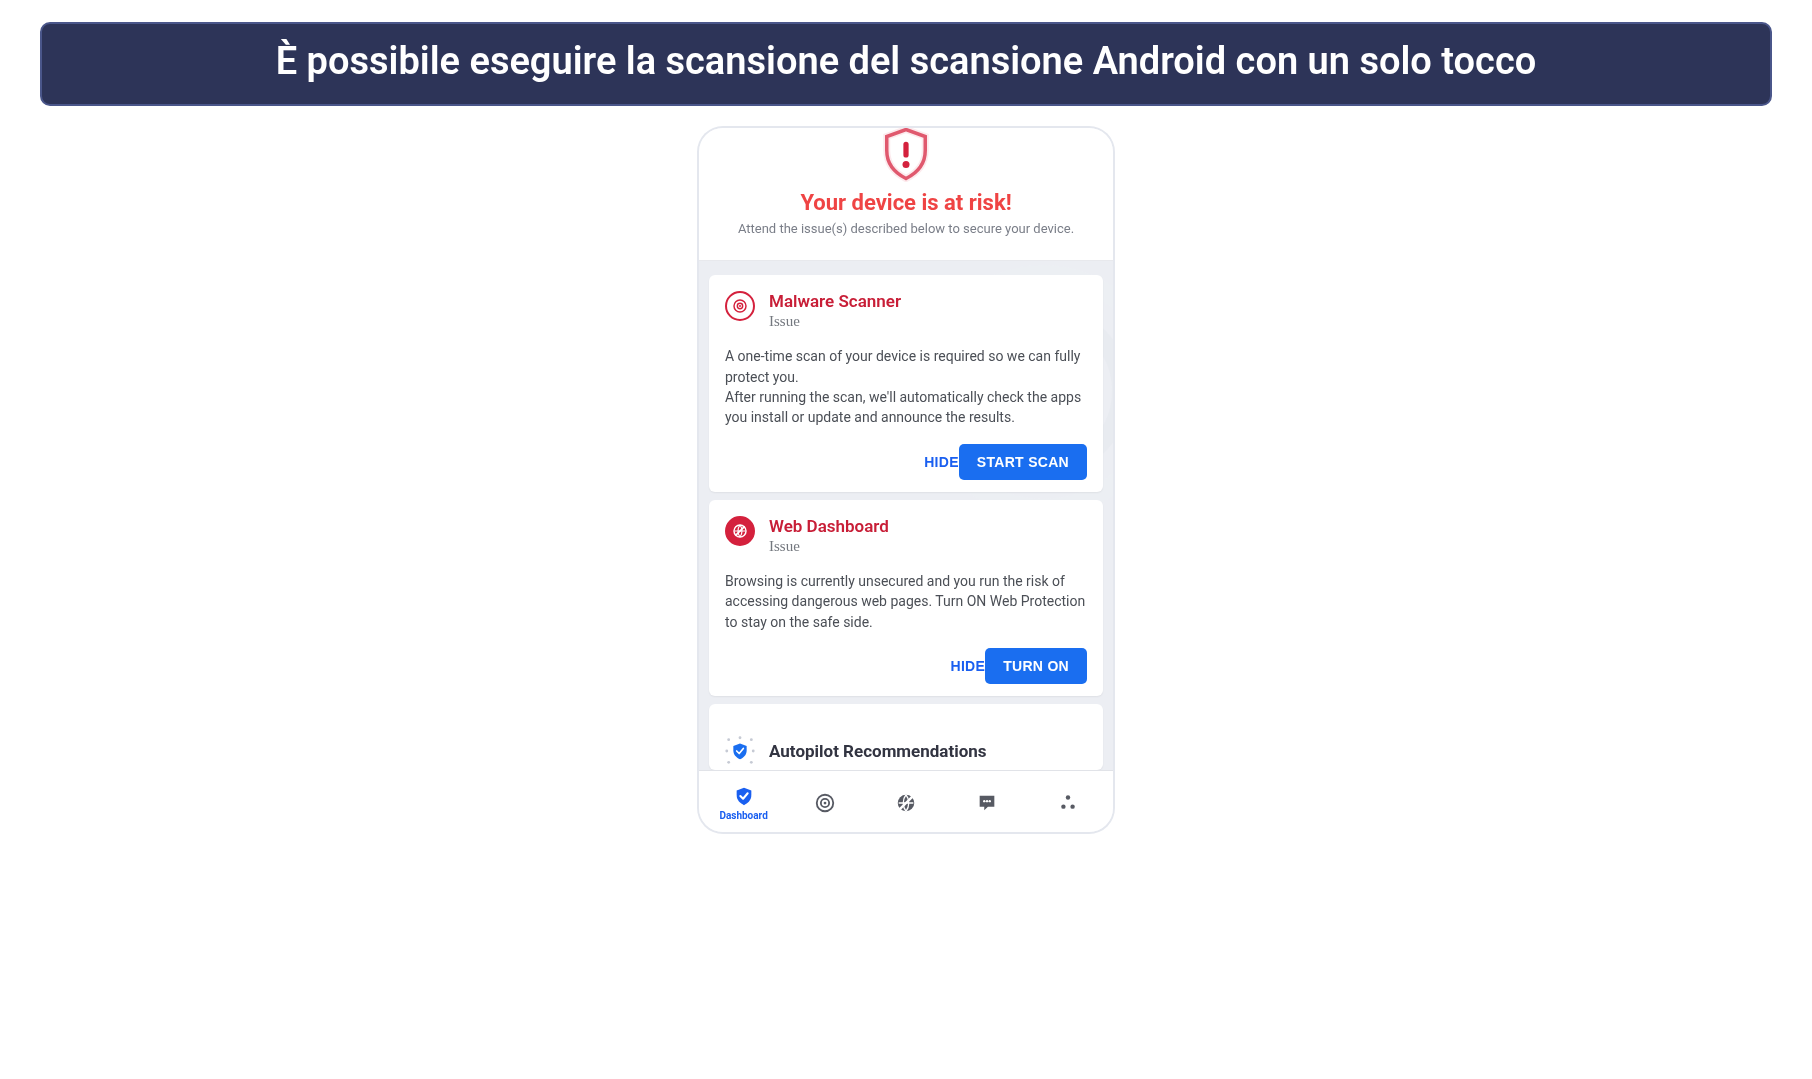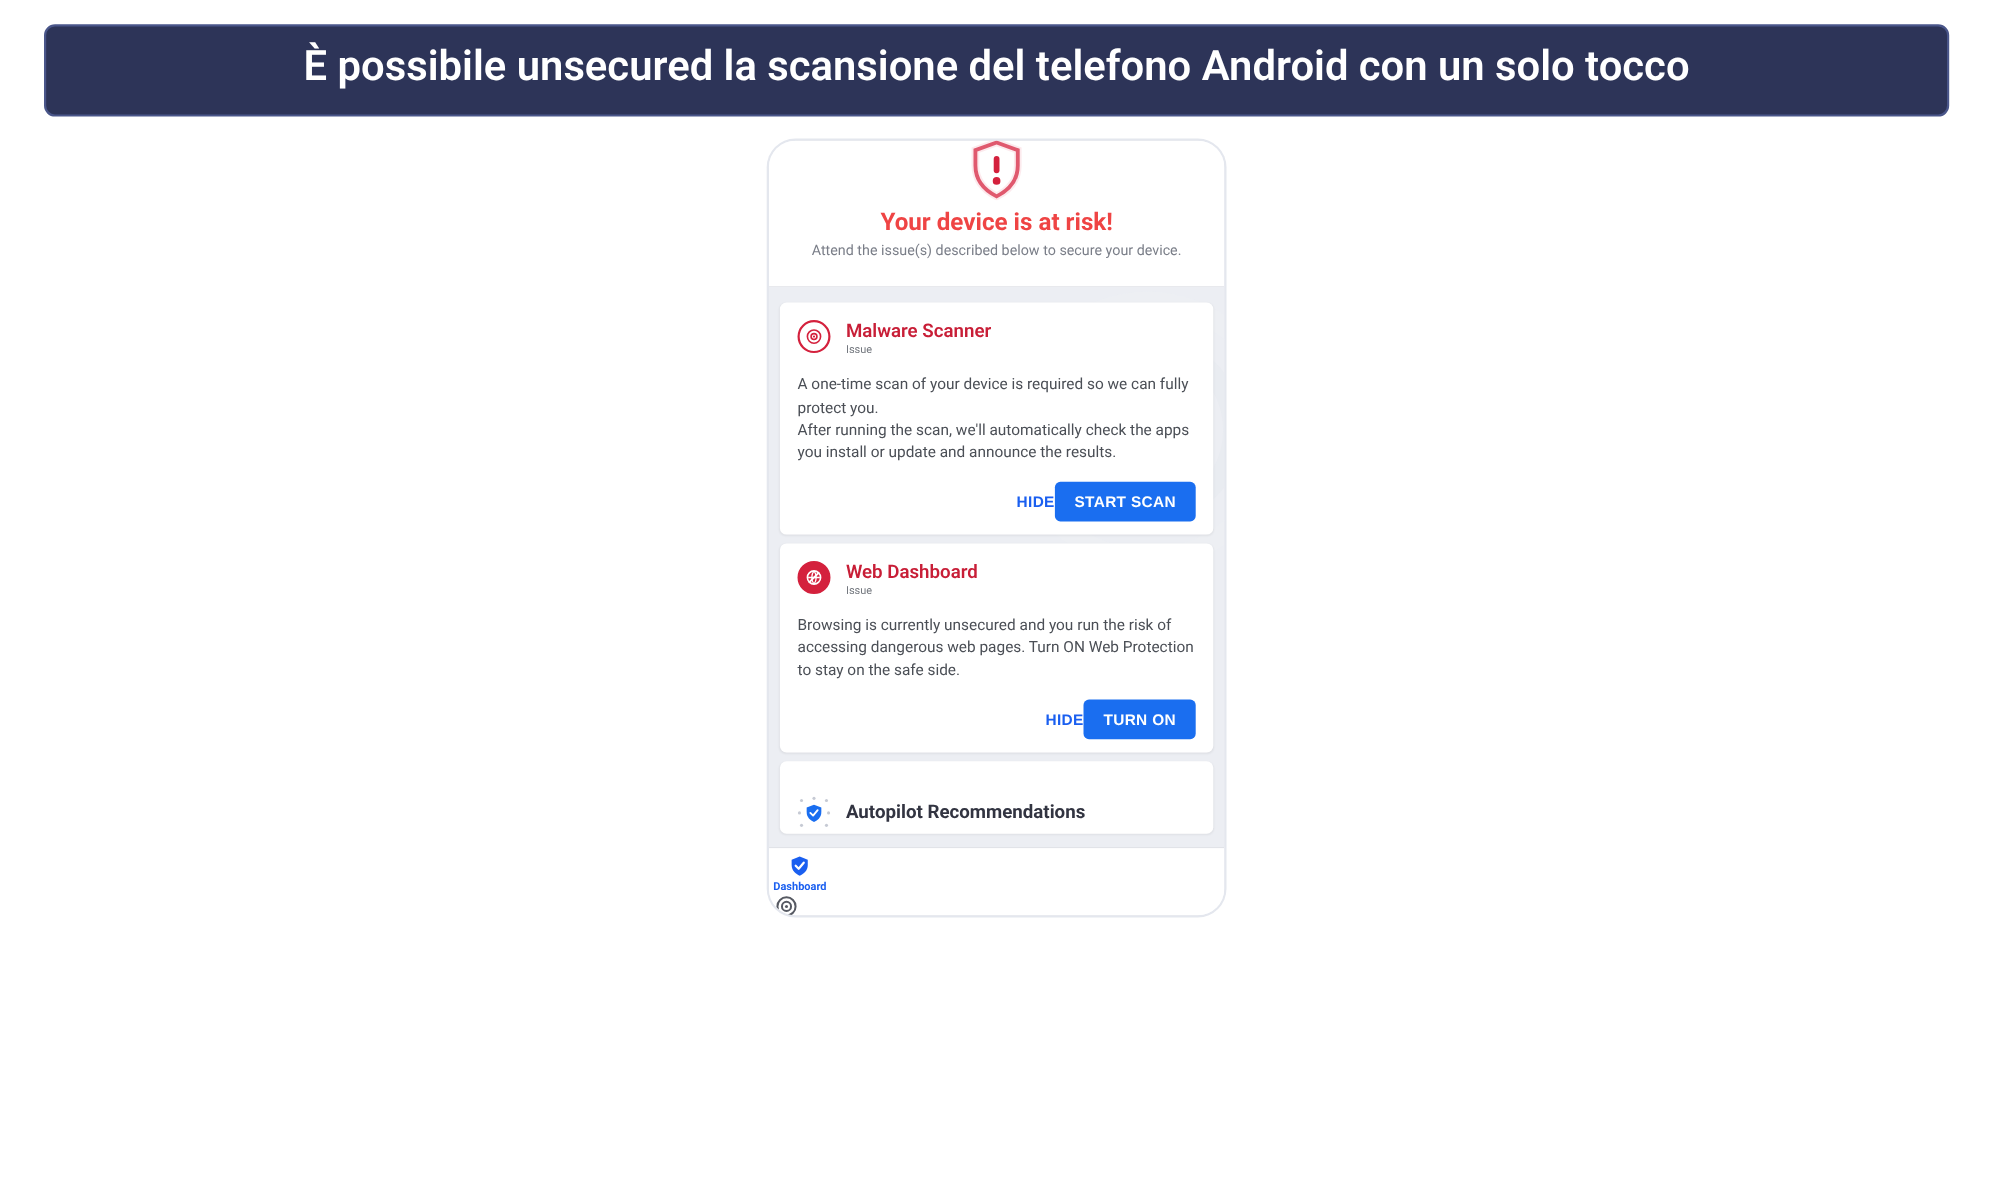--- a/index.html
+++ b/index.html
@@ -109,23 +109,24 @@
       color: #d4213d;
       font-weight: 700;
     }
     .card-title {
       font-size: 17px;
       font-weight: 600;
       color: #c81e37;
       line-height: 1.2;
     }
     .card-sub {
-      font-size: 10px;
+      font-size: 15px;
       color: #74787f;
       margin-top: 2px;
+      font-family: Liberation Serif, serif;
     }
     .card-body {
       font-size: 14px;
       color: #4b4f56;
       line-height: 1.45;
       margin-bottom: 16px;
     }
     .card-actions {
       display: flex;
       justify-content: flex-end;
@@ -178,23 +179,22 @@
       font-size: 17px;
       font-weight: 700;
       color: #323441;
     }
     .bottom-nav {
       height: 62px;
       background: #ffffff;
       border-top: 1px solid #e1e3e8;
       display: flex;
       justify-content: space-around;
-      align-items: flex-start;
+      align-items: center;
       padding: 4px 4px 2px 4px;
-      flex-direction: column;
     }
     .nav-item {
       display: flex;
       flex-direction: column;
       align-items: center;
       gap: 2px;
       color: #575a63;
       cursor: pointer;
       flex: 1;
     }
@@ -202,21 +202,21 @@
     .nav-label {
       font-size: 10px;
       font-weight: 700;
     }
     .nav-icon { width: 24px; height: 24px; display: flex; align-items:center; justify-content:center; }
   </style>
 </head>
 <body>
 
 <div class="caption-banner">
-  <span>È possibile unsecured la scansione del telefono Android con un solo tocco</span>
+  <span>È possibile eseguire la scansione del scansione Android con un solo tocco</span>
 </div>
 
 <div class="phone-frame">
   <div class="phone-screen">
 
     <div class="risk-header">
       <div class="shield-wrap">
         <svg width="64" height="56" viewBox="0 0 64 64">
           <path d="M32 4 L54 12 V28 C54 44 44 54 32 60 C20 54 10 44 10 28 V12 Z" fill="#ffffff" stroke="#d4213d" stroke-width="4"></path>
           <rect x="29" y="18" width="6" height="18" rx="3" fill="#d4213d"></rect>

